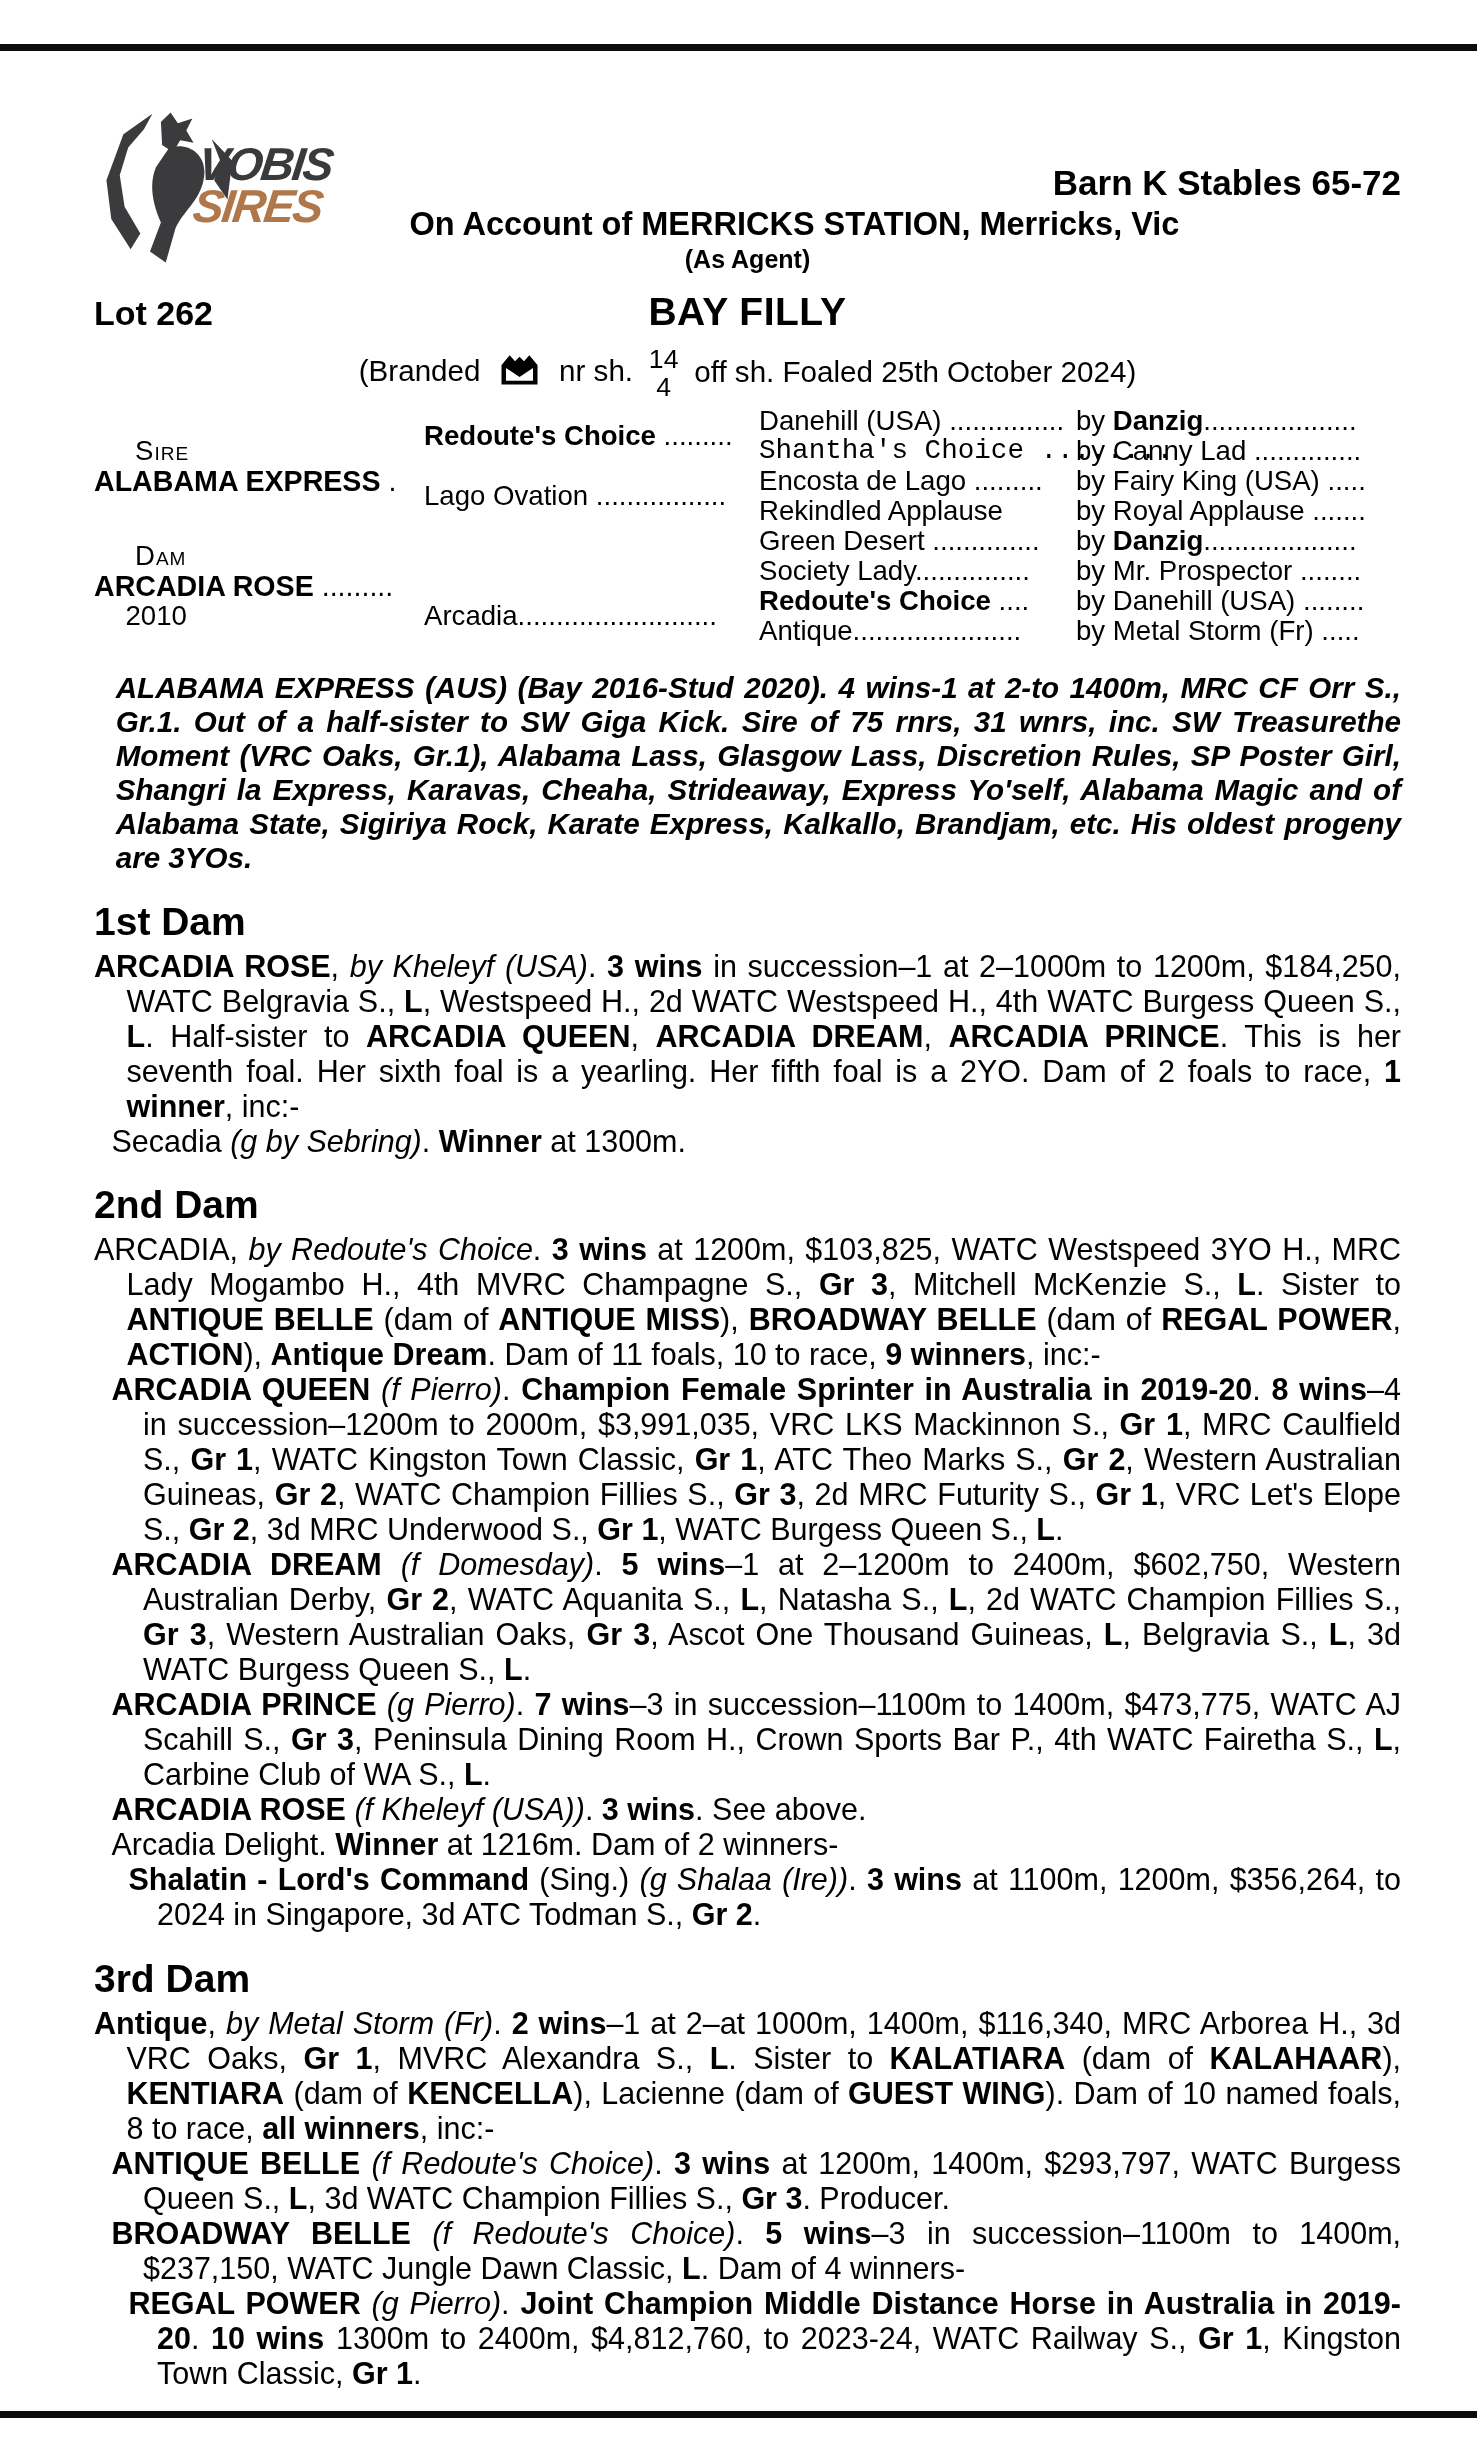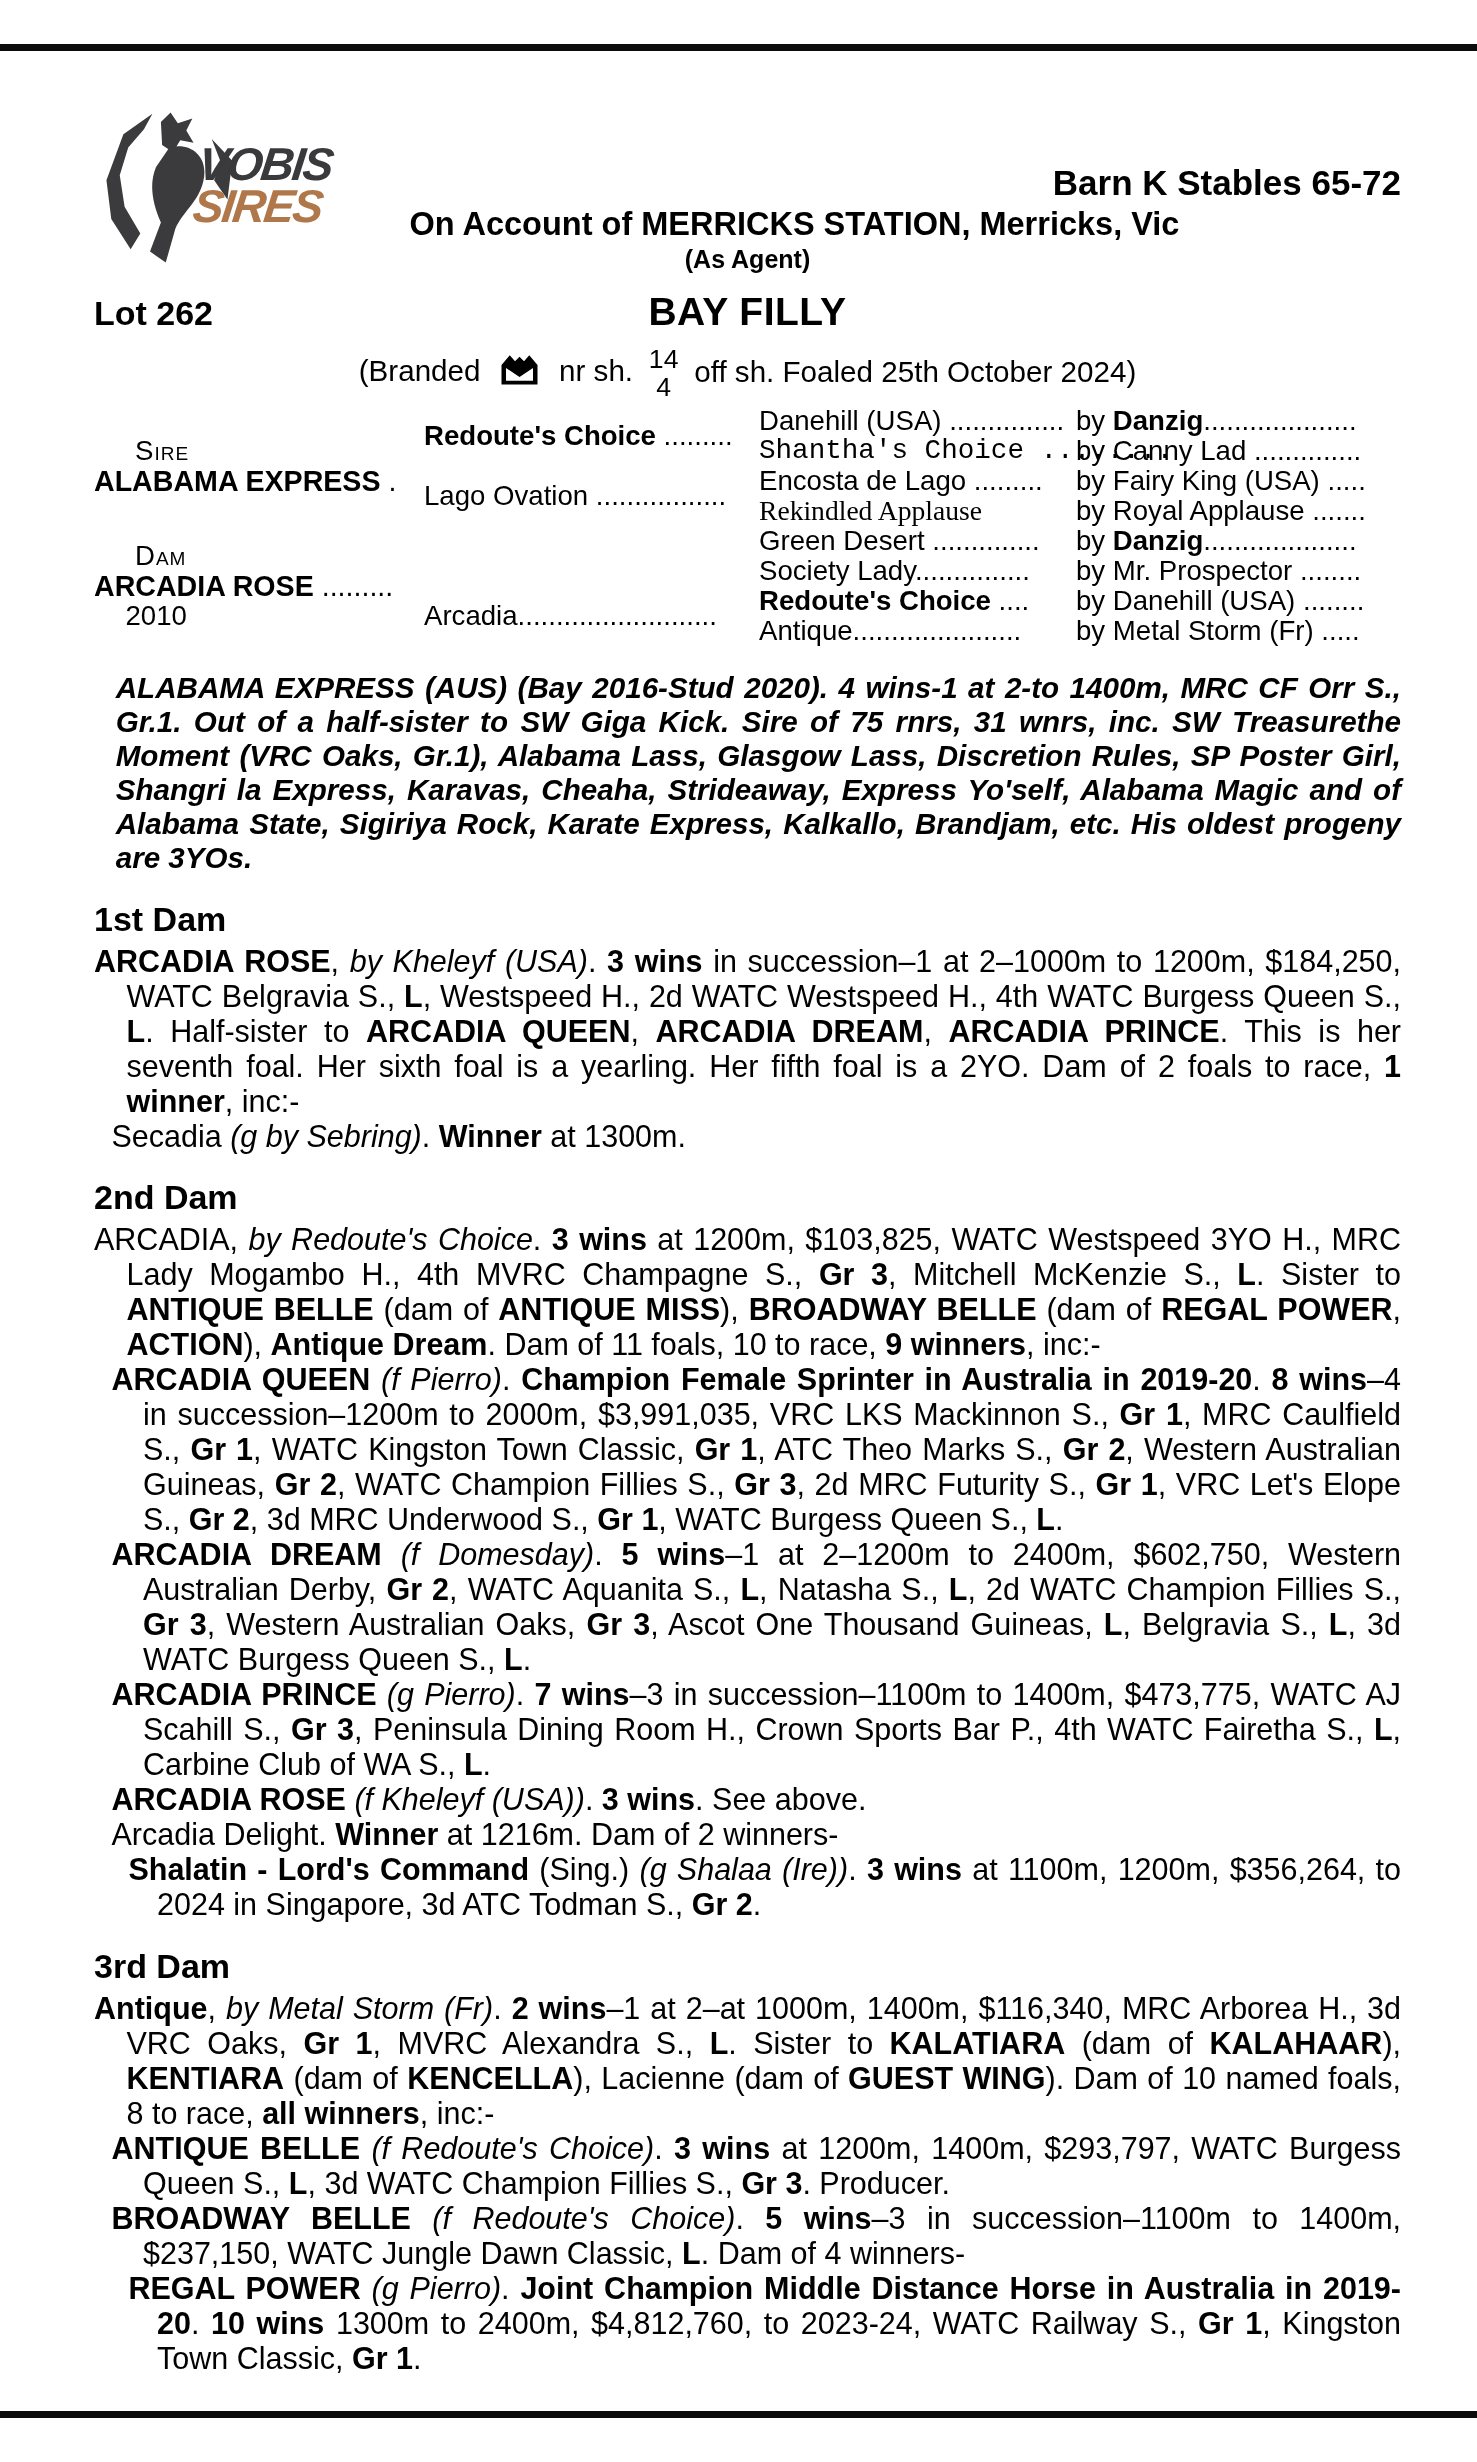--- a/index.html
+++ b/index.html
@@ -40,21 +40,21 @@
   .gen1 .yr{padding-left:31.5px;}
   .gen2cell{display:flex;align-items:center;}
   .b{font-weight:bold;}
   .i{font-style:italic;}
 
   
   .sire-para{margin-top:25.6px;padding-left:21.7px;font-size:29.6px;line-height:34px;
              font-weight:bold;font-style:italic;text-align:justify;}
 
   
-  .section-heading{font-size:34px;font-weight:bold;margin:24.6px 0 4.9px 0;}
+  .section-heading{font-size:39px;font-weight:bold;margin:24.6px 0 4.9px 0;}
   p.entry{margin:0;font-size:30.5px;line-height:35px;text-align:justify;}
   .dam{padding-left:32.5px;text-indent:-32.5px;}
   .prog1{padding-left:49px;text-indent:-31.5px;}
   .prog2{padding-left:63px;text-indent:-28.6px;}
 </style>
 </head>
 <body>
 
 <div class="page">
   <div class="rule rule-top"></div>
@@ -112,21 +112,21 @@
         </div>
         <div class="cell gen2cell" style="grid-area: 7 / 2 / span 2;">
           <div><span>Arcadia</span><span>..........................</span></div>
         </div>
         <div class="cell" style="grid-area: 1 / 3;"><span>Danehill (USA) </span><span>...............</span></div>
         <div class="cell" style="grid-area: 1 / 4;"><span>by </span><span class="b ">Danzig</span><span>....................</span></div>
         <div class="cell" style="grid-area: 2 / 3; font-family: Liberation Mono, monospace;"><span>Shantha's Choice </span><span>........</span></div>
         <div class="cell" style="grid-area: 2 / 4;"><span>by </span><span>Canny Lad </span><span>..............</span></div>
         <div class="cell" style="grid-area: 3 / 3;"><span>Encosta de Lago </span><span>.........</span></div>
         <div class="cell" style="grid-area: 3 / 4;"><span>by </span><span>Fairy King (USA) </span><span>.....</span></div>
-        <div class="cell" style="grid-area: 4 / 3; font-family: Liberation Serif, serif;"><span>Rekindled Applause</span><span></span></div>
+        <div class="cell" style="grid-area: 4 / 3;"><span>Rekindled Applause</span><span></span></div>
         <div class="cell" style="grid-area: 4 / 4;"><span>by </span><span>Royal Applause </span><span>.......</span></div>
         <div class="cell" style="grid-area: 5 / 3;"><span>Green Desert </span><span>..............</span></div>
         <div class="cell" style="grid-area: 5 / 4;"><span>by </span><span class="b ">Danzig</span><span>....................</span></div>
         <div class="cell" style="grid-area: 6 / 3;"><span>Society Lady</span><span>...............</span></div>
         <div class="cell" style="grid-area: 6 / 4;"><span>by </span><span>Mr. Prospector </span><span>........</span></div>
         <div class="cell" style="grid-area: 7 / 3;"><span class="b ">Redoute's Choice</span><span> ....</span></div>
         <div class="cell" style="grid-area: 7 / 4;"><span>by </span><span>Danehill (USA) </span><span>........</span></div>
         <div class="cell" style="grid-area: 8 / 3;"><span>Antique</span><span>......................</span></div>
         <div class="cell" style="grid-area: 8 / 4;"><span>by </span><span>Metal Storm (Fr) </span><span>.....</span></div>
       </div>

